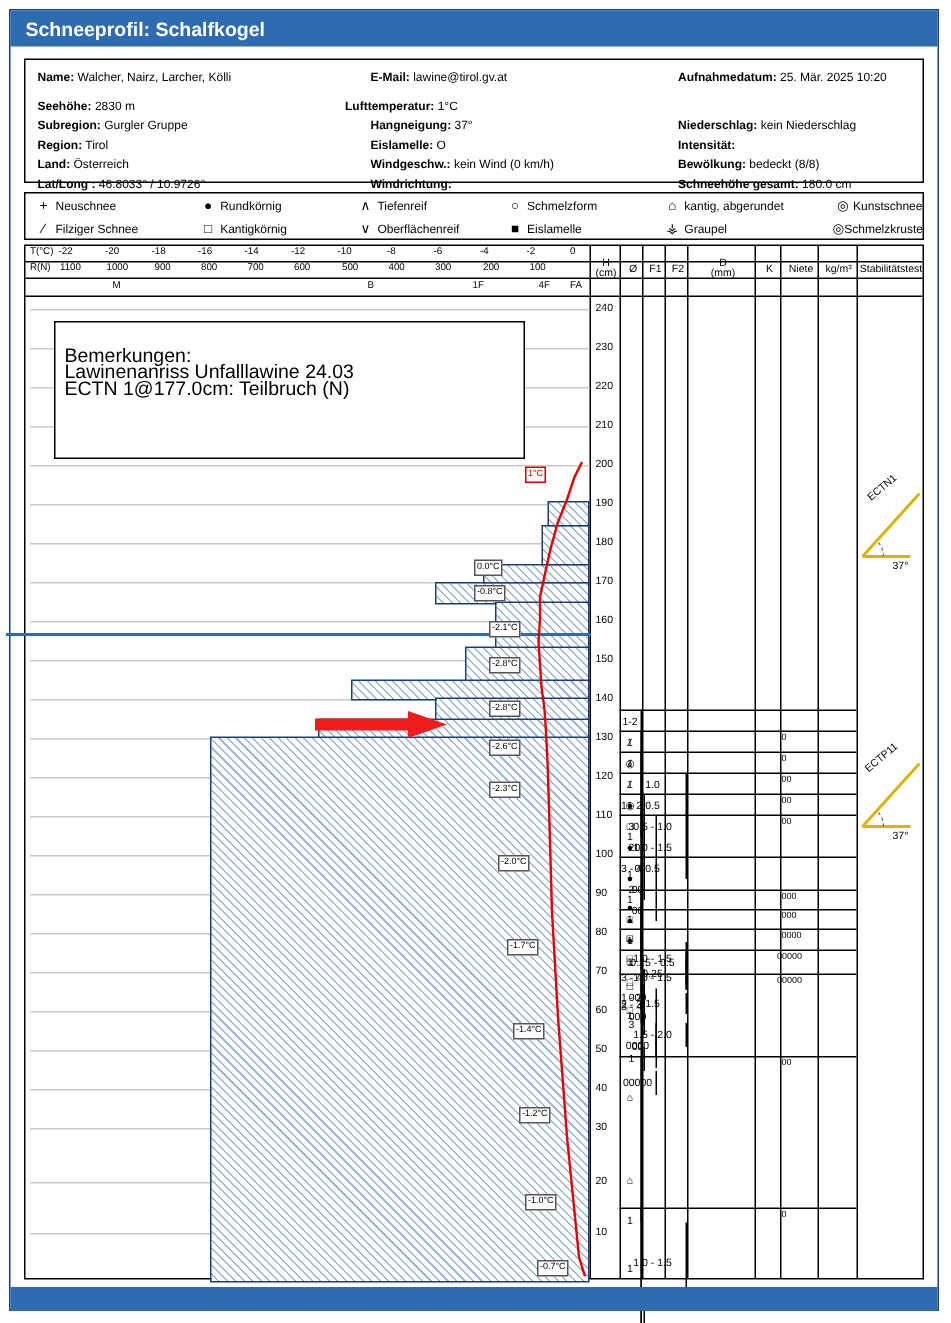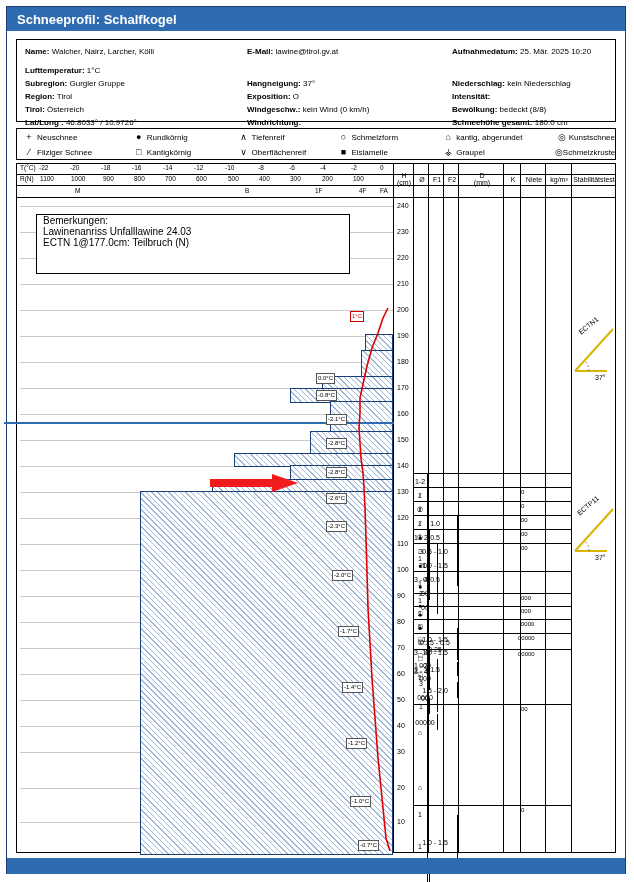--- a/index.html
+++ b/index.html
@@ -100,21 +100,21 @@
     position:absolute;font-size:6px;border:1px solid #555;background:#fff;
     padding:0 1px;line-height:8px;height:9px;
   }
   .redbox{
     position:absolute;font-size:6px;border:1px solid #c00;background:#fff;color:#c00;
     padding:0 1px;line-height:8px;height:9px;
   }
   .bluerule{position:absolute;height:2px;background:#2e6bb0;left:0;width:370px;}
   .remarks{
     position:absolute;border:1px solid #000;background:#fff;
-    font-size:10px;line-height:11px;padding:0 6px;
+    font-size:13px;line-height:11px;padding:16px 6px;
   }
   .c{border-right:1px solid #000;height:100%;display:flex;align-items:center;justify-content:center;font-size:7px;box-sizing:border-box;}
   
   .footer{
     position:absolute;left:7px;top:858px;width:618px;height:16px;
     background:#2e6bb0;color:#fff;font-size:7px;
     display:flex;align-items:center;padding-left:8px;box-sizing:border-box;
   }
   .arrow-red{position:absolute;}
   svg{display:block;}
@@ -129,34 +129,35 @@
 
   <div class="infobox">
     <div class="infogrid">
       <div class="inforow">
         <div class="col1"><span class="lbl">Name:</span> <span class="val">Walcher, Nairz, Larcher, Kölli</span></div>
         <div class="col2"><span class="lbl">E-Mail:</span> <span class="val">lawine@tirol.gv.at</span></div>
         <div class="col3"><span class="lbl">Aufnahmedatum:</span> <span class="val">25. Mär. 2025 10:20</span></div>
       </div>
       <div style="height:6px"></div>
       <div class="inforow">
+        <div class="col2"><span class="lbl">Seehöhe:</span> <span class="val">2830 m</span></div>
         <div class="col3"><span class="lbl">Lufttemperatur:</span> <span class="val">1°C</span></div>
       </div>
       <div class="inforow">
         <div class="col1"><span class="lbl">Subregion:</span> <span class="val">Gurgler Gruppe</span></div>
         <div class="col2"><span class="lbl">Hangneigung:</span> <span class="val">37°</span></div>
         <div class="col3"><span class="lbl">Niederschlag:</span> <span class="val">kein Niederschlag</span></div>
       </div>
       <div class="inforow">
         <div class="col1"><span class="lbl">Region:</span> <span class="val">Tirol</span></div>
-        <div class="col2"><span class="lbl">Exposition:</span> <span class="val">O</span></div>
+        <div class="col2"><span class="lbl">Eislamelle:</span> <span class="val">O</span></div>
         <div class="col3"><span class="lbl">Intensität:</span> <span class="val"></span></div>
       </div>
       <div class="inforow">
-        <div class="col1"><span class="lbl">Tirol:</span> <span class="val">Österreich</span></div>
+        <div class="col1"><span class="lbl">Land:</span> <span class="val">Österreich</span></div>
         <div class="col2"><span class="lbl">Windgeschw.:</span> <span class="val">kein Wind (0 km/h)</span></div>
         <div class="col3"><span class="lbl">Bewölkung:</span> <span class="val">bedeckt (8/8)</span></div>
       </div>
       <div class="inforow">
         <div class="col1"><span class="lbl">Lat/Long :</span> <span class="val">46.8033° / 10.9726°</span></div>
         <div class="col2"><span class="lbl">Windrichtung:</span> <span class="val"></span></div>
         <div class="col3"><span class="lbl">Schneehöhe gesamt:</span> <span class="val">180.0 cm</span></div>
       </div>
     </div>
   </div>

